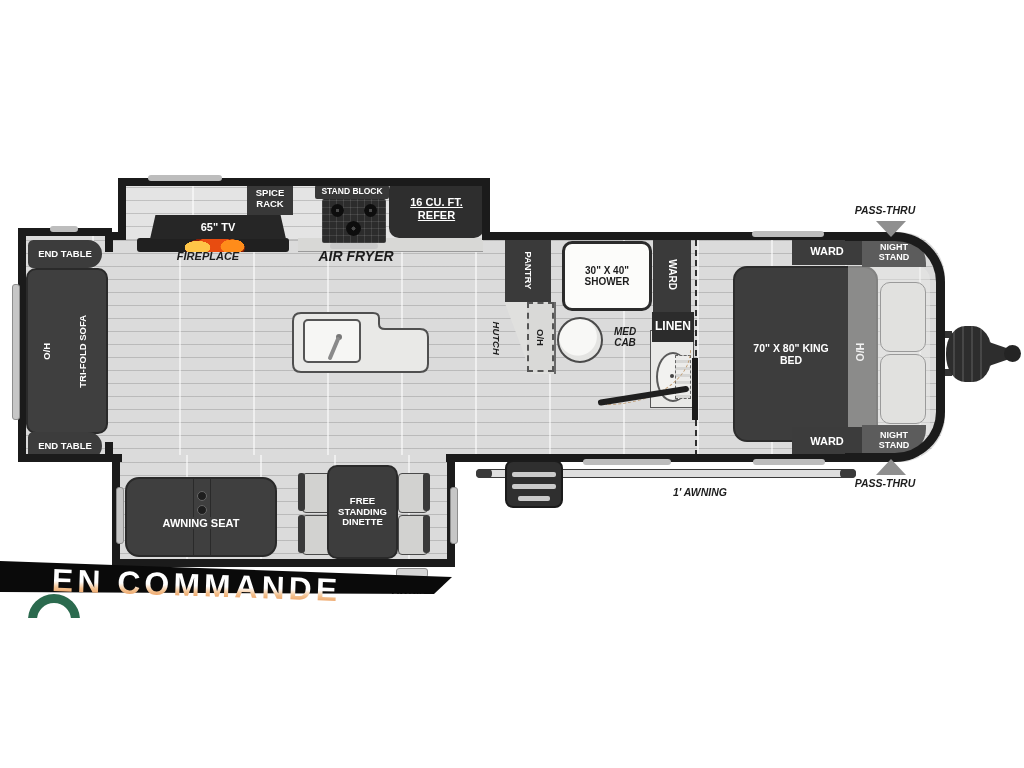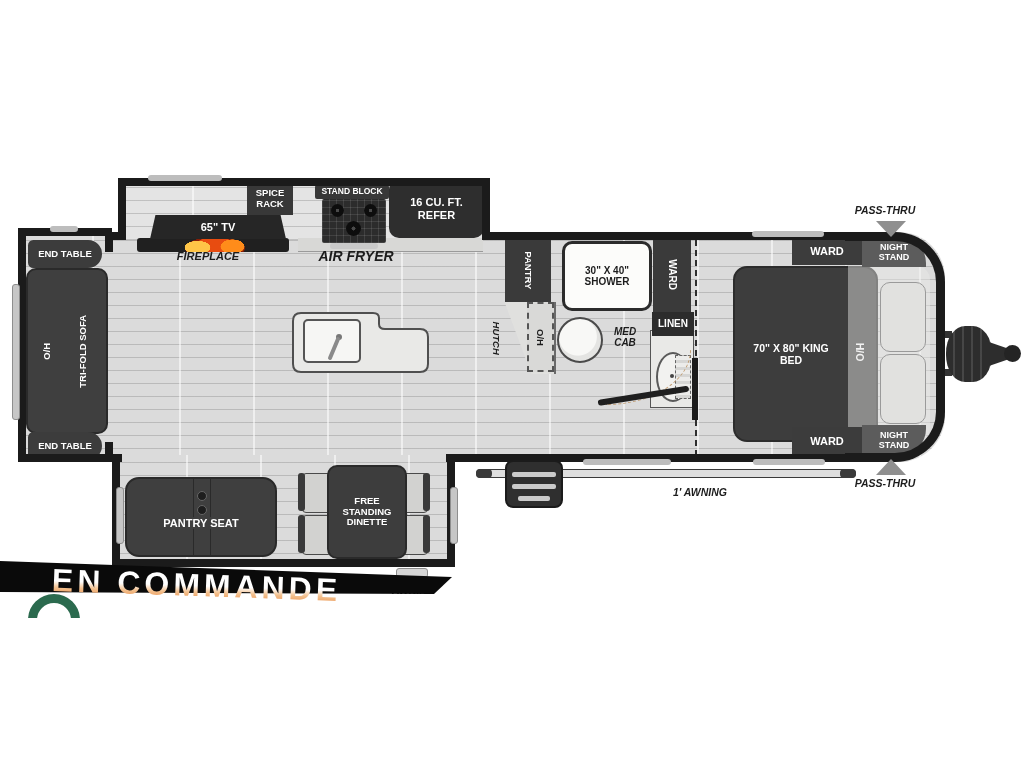--- a/index.html
+++ b/index.html
@@ -109,21 +109,21 @@
   </div>
   <div class="abs" style="left:322px;top:199px;width:64px;height:44px;background:#2c2c2c;z-index:4;border-radius:2px;
               background-image:repeating-linear-gradient(90deg, rgba(255,255,255,0.10) 0 1px, rgba(0,0,0,0) 1px 7px),
                                repeating-linear-gradient(0deg, rgba(255,255,255,0.10) 0 1px, rgba(0,0,0,0) 1px 7px);">
     <div style="position:absolute;left:9px;top:5px;width:13px;height:13px;border-radius:50%;background:radial-gradient(circle,#4a4a4a 0 18%,#0d0d0d 20% 100%);"></div>
     <div style="position:absolute;left:42px;top:5px;width:13px;height:13px;border-radius:50%;background:radial-gradient(circle,#4a4a4a 0 18%,#0d0d0d 20% 100%);"></div>
     <div style="position:absolute;left:24px;top:22px;width:15px;height:15px;border-radius:50%;background:radial-gradient(circle,#4a4a4a 0 18%,#0d0d0d 20% 100%);"></div>
   </div>
   <div class="abs" style="left:330px;top:243px;width:48px;height:6px;background:#c9c9c9;border-radius:3px;z-index:5;"></div>
   <div class="dbox" style="left:389px;top:179px;width:95px;height:59px;background:#2e2e2e;border-radius:10px;font-size:11px;">
-    <span style="display:block;width:72px;">16 CU. FT. REFER</span>
+    <span style="display:block;width:72px;text-decoration:underline;">16 CU. FT. REFER</span>
   </div>
   <div class="flab" style="left:316px;top:249px;width:80px;font-size:14px;">
     <span>AIR FRYER</span>
   </div>
 
   <svg class="abs" style="left:292px;top:312px;z-index:3;" width="138" height="62" viewBox="0 0 138 62">
     <path d="M9,1 H81 Q87,1 87,6 V12 Q87,17 93,17 H128 Q136,17 136,25 V52 Q136,60 128,60 H9 Q1,60 1,52 V9 Q1,1 9,1 Z" fill="#e9e9e7" stroke="#4f4f4f" stroke-width="2"></path>
     <rect x="12" y="8" width="56" height="42" rx="4" fill="#f6f6f4" stroke="#555555" stroke-width="2"></rect>
     <circle cx="47" cy="25" r="3" fill="#777777"></circle>
     <line x1="46" y1="27" x2="38" y2="46" stroke="#8a8a8a" stroke-width="4" stroke-linecap="round"></line>
@@ -148,21 +148,21 @@
     <span style="display:block;width:70px;">30" X 40" SHOWER</span>
   </div>
   <div class="dbox vcw" style="left:653px;top:238px;width:38px;height:74px;background:#3a3a3a;font-size:10px;">
     <span>WARD</span>
   </div>
   <div class="abs" style="left:557px;top:317px;width:46px;height:46px;border:2.5px solid #4a4a4a;border-radius:50%;
               background:radial-gradient(circle at 45% 42%, #f8f8f6 0 55%, #e4e4e2 58% 100%);box-sizing:border-box;z-index:3;"></div>
   <div class="flab" style="left:602px;top:326px;width:46px;font-size:10px;">
     <span>MED CAB</span>
   </div>
-  <div class="dbox" style="left:652px;top:312px;width:42px;height:24px;background:#2c2c2c;font-size:10px;">
+  <div class="dbox" style="left:652px;top:312px;width:42px;height:30px;background:#2c2c2c;font-size:12px;">
     <span>LINEN</span>
   </div>
   <div class="abs" style="left:650px;top:330px;width:44px;height:78px;background:#e9e9e7;border:1.5px solid #555555;box-sizing:border-box;z-index:3;">
     <div style="position:absolute;left:5px;top:21px;width:30px;height:46px;border:2px solid #5a5a5a;border-radius:50%;background:#f2f2f0;">
       <div style="position:absolute;left:12px;top:20px;width:4px;height:4px;border-radius:50%;background:#444444;"></div>
     </div>
     <div style="position:absolute;left:24px;top:24px;width:14px;height:42px;border:1.5px dashed #666666;
                 background:repeating-linear-gradient(0deg,#d6d6d4 0 3px,#ececea 3px 7px);"></div>
   </div>
   <div class="abs" style="left:598px;top:400px;width:92px;height:6px;background:#1f1f1f;border-radius:3px;
@@ -221,31 +221,31 @@
     <div style="position:absolute;left:5px;top:10px;width:44px;height:5px;background:#cacaca;border-radius:2px;"></div>
     <div style="position:absolute;left:5px;top:22px;width:44px;height:5px;background:#cacaca;border-radius:2px;"></div>
     <div style="position:absolute;left:11px;top:34px;width:32px;height:5px;background:#cacaca;border-radius:2px;"></div>
   </div>
 
   <div class="abs" style="left:125px;top:477px;width:152px;height:80px;background:#3f3f3f;border:2px solid #2a2a2a;border-radius:14px;
               box-sizing:border-box;z-index:3;display:flex;align-items:center;justify-content:center;">
     <div style="position:absolute;left:66px;top:0;width:16px;height:100%;border-left:1px solid #2a2a2a;border-right:1px solid #2a2a2a;"></div>
     <div style="position:absolute;left:70px;top:12px;width:8px;height:8px;border-radius:50%;background:#1e1e1e;border:1px solid #666666;"></div>
     <div style="position:absolute;left:70px;top:26px;width:8px;height:8px;border-radius:50%;background:#1e1e1e;border:1px solid #666666;"></div>
-    <span style="color:#ffffff;font-weight:bold;font-size:11px;position:relative;top:6px;z-index:2;background:rgba(63,63,63,0.85);padding:0 3px;">PANTRY SEAT</span>
+    <span style="color:#ffffff;font-weight:bold;font-size:11px;position:relative;top:6px;z-index:2;background:rgba(63,63,63,0.85);padding:0 3px;">AWNING SEAT</span>
   </div>
   <div class="chair" style="left:302px;top:473px;width:28px;height:38px;"></div>
   <div class="chairback" style="left:298px;top:473px;width:7px;height:38px;"></div>
   <div class="chair" style="left:302px;top:515px;width:28px;height:38px;"></div>
   <div class="chairback" style="left:298px;top:515px;width:7px;height:38px;"></div>
   <div class="chair" style="left:398px;top:473px;width:28px;height:38px;"></div>
   <div class="chairback" style="left:423px;top:473px;width:7px;height:38px;"></div>
   <div class="chair" style="left:398px;top:515px;width:28px;height:38px;"></div>
   <div class="chairback" style="left:423px;top:515px;width:7px;height:38px;"></div>
-  <div class="dbox" style="left:327px;top:465px;width:80px;height:94px;background:#3d3d3d;border:2px solid #2a2a2a;border-radius:10px;
+  <div class="dbox" style="left:327px;top:465px;width:71px;height:94px;background:#3d3d3d;border:2px solid #2a2a2a;border-radius:10px;
               box-sizing:border-box;font-size:9.5px;z-index:4;">
     <span style="display:block;width:62px;">FREE STANDING DINETTE</span>
   </div>
 
   <div class="handle" style="left:396px;top:568px;width:30px;height:8px;z-index:30;background:#d6d6d6;"></div>
   <div class="flab" style="left:392px;top:585px;width:70px;font-size:10.5px;text-align:left;z-index:30;">
     <span>AWNING</span>
   </div>
 
   <div class="abs" style="left:20px;top:592px;width:72px;height:26px;overflow:hidden;z-index:35;">

